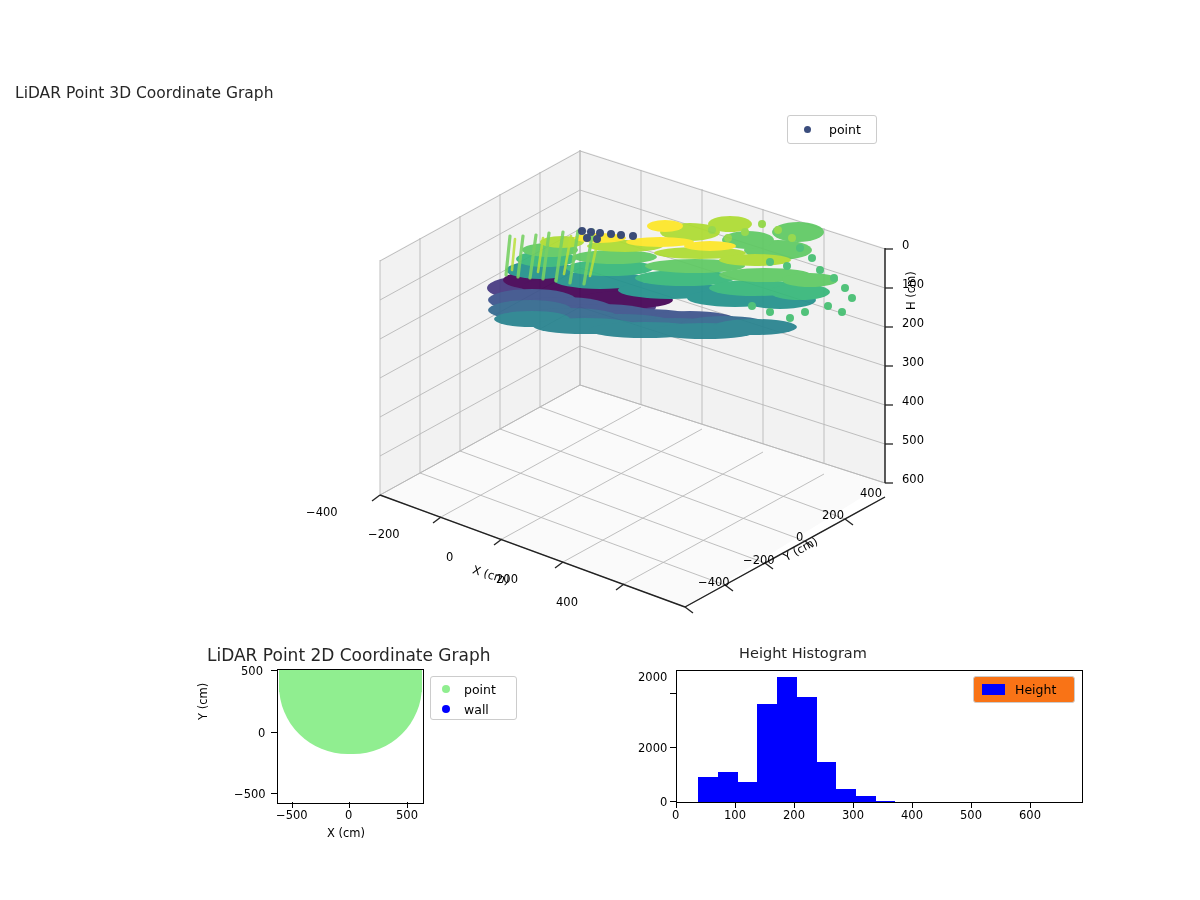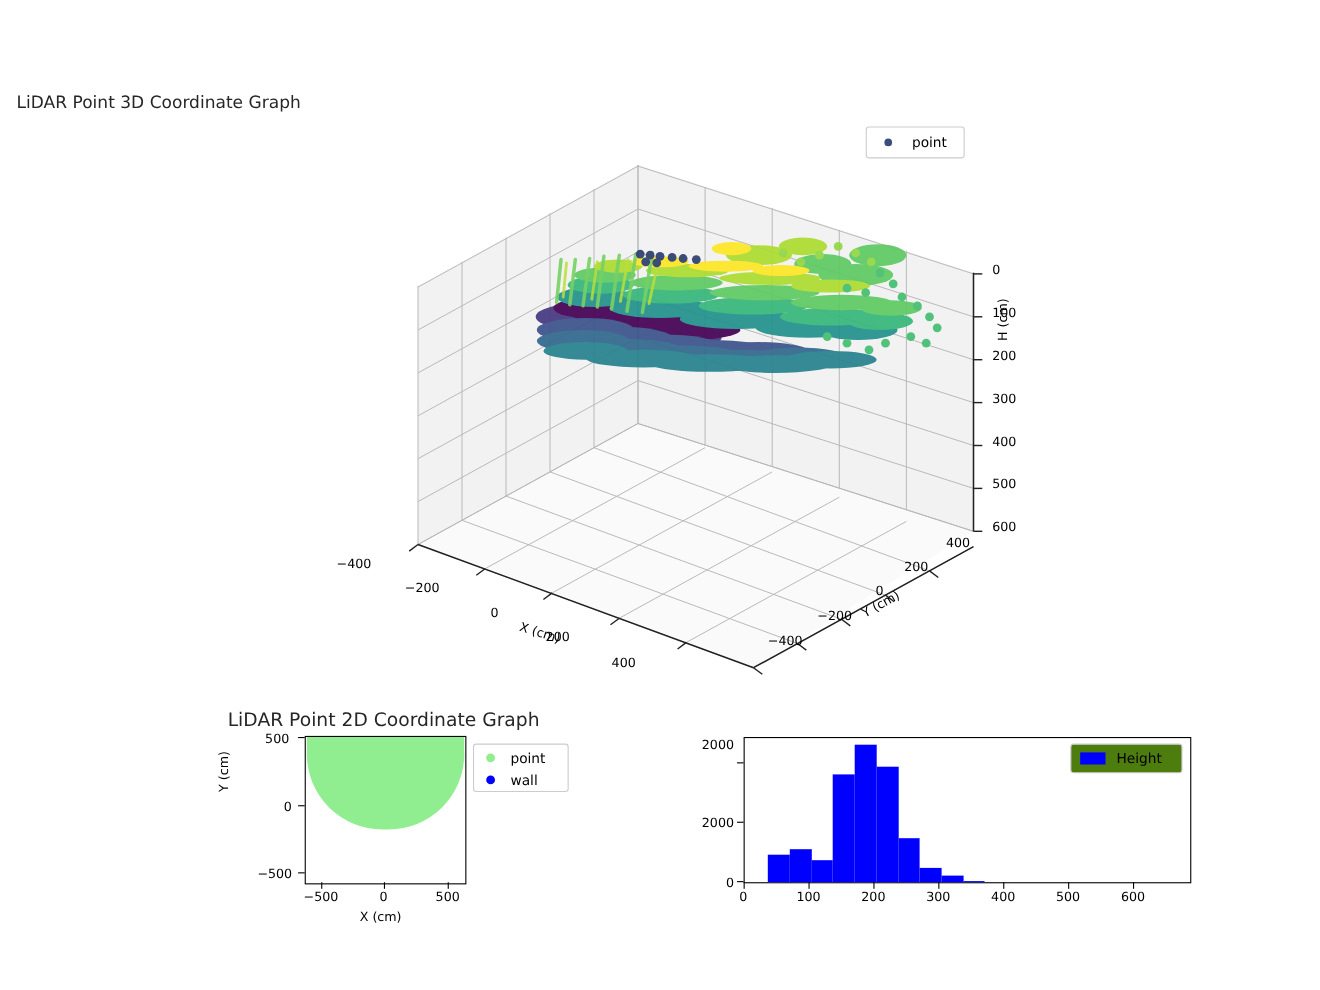--- a/index.html
+++ b/index.html
@@ -102,21 +102,21 @@
     width: 405px; height: 131px;
     border: 1.1px solid #000; background: #fff;
   }
   #bars { position: absolute; left: 0; bottom: 0; width: 100%; height: 100%; }
   .bar { position: absolute; bottom: 0; background: #0000ff; }
   .tkh { position: absolute; font-size: 11.5px; color: #000; white-space: nowrap; }
 
   #legend-hist {
     position: absolute; left: 973px; top: 676px;
     width: 100px; height: 25px;
-    border: 1px solid #cccccc; border-radius: 3px; background: #4d7c0f;
+    border: 1px solid #cccccc; border-radius: 3px; background: #f97316;
     display: flex; align-items: center;
   }
   #legend-hist .swatch {
     width: 23px; height: 11px; background: #0000ff; margin-left: 8px;
   }
   #legend-hist .lb { font-size: 12.5px; margin-left: 10px; }
 </style>
 </head>
 <body>
 
@@ -410,20 +410,23 @@
     <div class="row" style="margin-top:2px;">
       <div class="mk" style="background:#90ee90;"></div>
       <div class="lb">point</div>
     </div>
     <div class="row">
       <div class="mk" style="background:#0000ff;"></div>
       <div class="lb">wall</div>
     </div>
   </div>
 
+  <div id="hist-title">
+    <span>Height Histogram</span>
+  </div>
 
   <div id="hist">
     <div id="bars">
         <div class="bar" style="left: 21.1056px; width: 19.9648px; height: 24.9601px; background: rgb(0, 0, 255);"></div>
         <div class="bar" style="left: 41.0704px; width: 19.9648px; height: 29.9198px; background: rgb(0, 0, 255);"></div>
         <div class="bar" style="left: 61.0352px; width: 19.3944px; height: 19.9465px; background: rgb(0, 0, 255);"></div>
         <div class="bar" style="left: 80.4296px; width: 19.9648px; height: 97.8457px; background: rgb(0, 0, 255);"></div>
         <div class="bar" style="left: 100.394px; width: 19.3944px; height: 124.8px; background: rgb(0, 0, 255);"></div>
         <div class="bar" style="left: 119.789px; width: 19.9648px; height: 104.8px; background: rgb(0, 0, 255);"></div>
         <div class="bar" style="left: 139.754px; width: 19.3944px; height: 39.893px; background: rgb(0, 0, 255);"></div>

